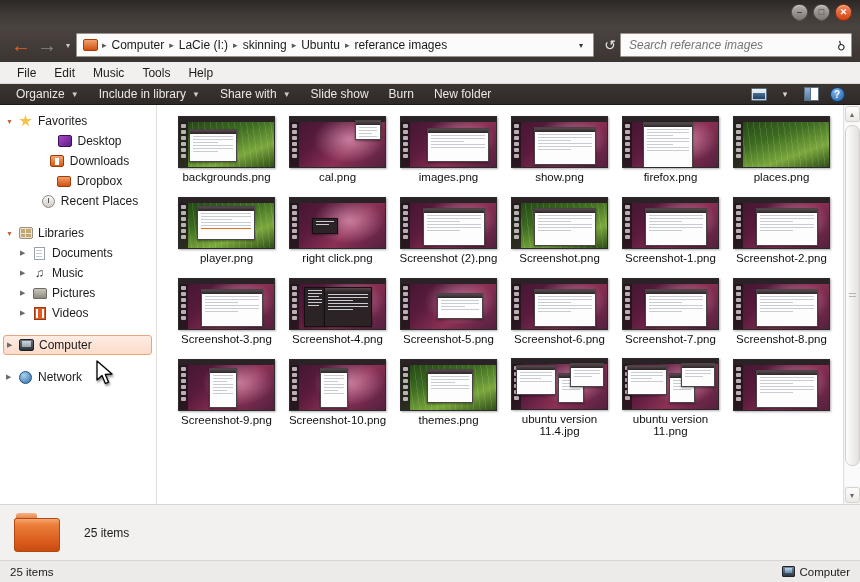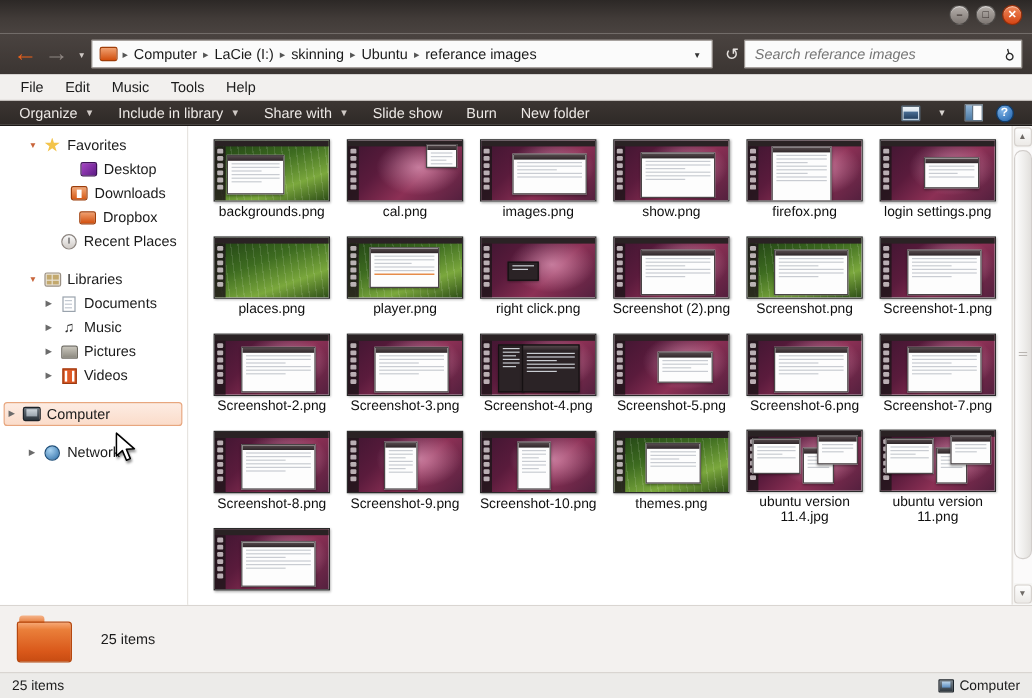--- a/index.html
+++ b/index.html
@@ -96,21 +96,21 @@
     color:#fff;font-size:10px;font-weight:bold;display:flex;align-items:center;justify-content:center;
     border:1px solid #0f3c6b;}
 
   
   .body{ flex:1; display:flex; min-height:0; background:#fff; }
 
   
   .nav{ width:157px;flex:none;background:#fff;border-right:1px solid #e2ded9;
     padding-top:6px; overflow:hidden; position:relative; }
   .nrow{ height:20px;display:flex;align-items:center;font-size:12px;color:#1b1b1b;
-    padding-left:6px; white-space:nowrap;margin-left:18px; }
+    padding-left:6px; white-space:nowrap; }
   .nrow.ind1{ padding-left:22px;justify-content:center; }
   .nrow.ind2{ padding-left:20px; }
   .tw{ width:11px;flex:none;font-size:7px;color:#6b6b6b; }
   .tw.open{ color:#c8643a; }
   .nico{ width:17px;flex:none;display:flex;align-items:center;justify-content:center;margin-right:4px; }
   .gap{ height:12px; }
   .nrow.sel{
     margin:0 4px 0 3px; height:20px; padding-left:3px;
     background:linear-gradient(180deg,#fdece3,#fbdcca);
     border:1px solid #e8a67e; border-radius:3px;
@@ -574,44 +574,20 @@
                   <span class="ln"></span>
                   <span class="ln"></span>
                 </div>
               </div>
             </div>
             <div class="fname">firefox.png</div>
           </div>
           <div class="cell">
             <div class="thumbwrap">
               <div class="thumb">
-                <div class="th-ub"></div>
-                <div class="th-bar"></div>
-                <div class="th-launch">
-                  <i></i>
-                  <i></i>
-                  <i></i>
-                  <i></i>
-                  <i></i>
-                  <i></i>
-                </div>
-                <div class="th-win" style="left:36px;top:14px;width:46px;height:26px;">
-                  <span class="tt"></span>
-                  <span class="ln"></span>
-                  <span class="ln"></span>
-                  <span class="ln s"></span>
-                  <span class="ln"></span>
-                </div>
-              </div>
-            </div>
-            <div class="fname">login settings.png</div>
-          </div>
-          <div class="cell">
-            <div class="thumbwrap">
-              <div class="thumb">
                 <div class="th-grass"></div>
                 <div class="th-bar"></div>
                 <div class="th-launch">
                   <i></i>
                   <i></i>
                   <i></i>
                   <i></i>
                   <i></i>
                   <i></i>
                 </div>

